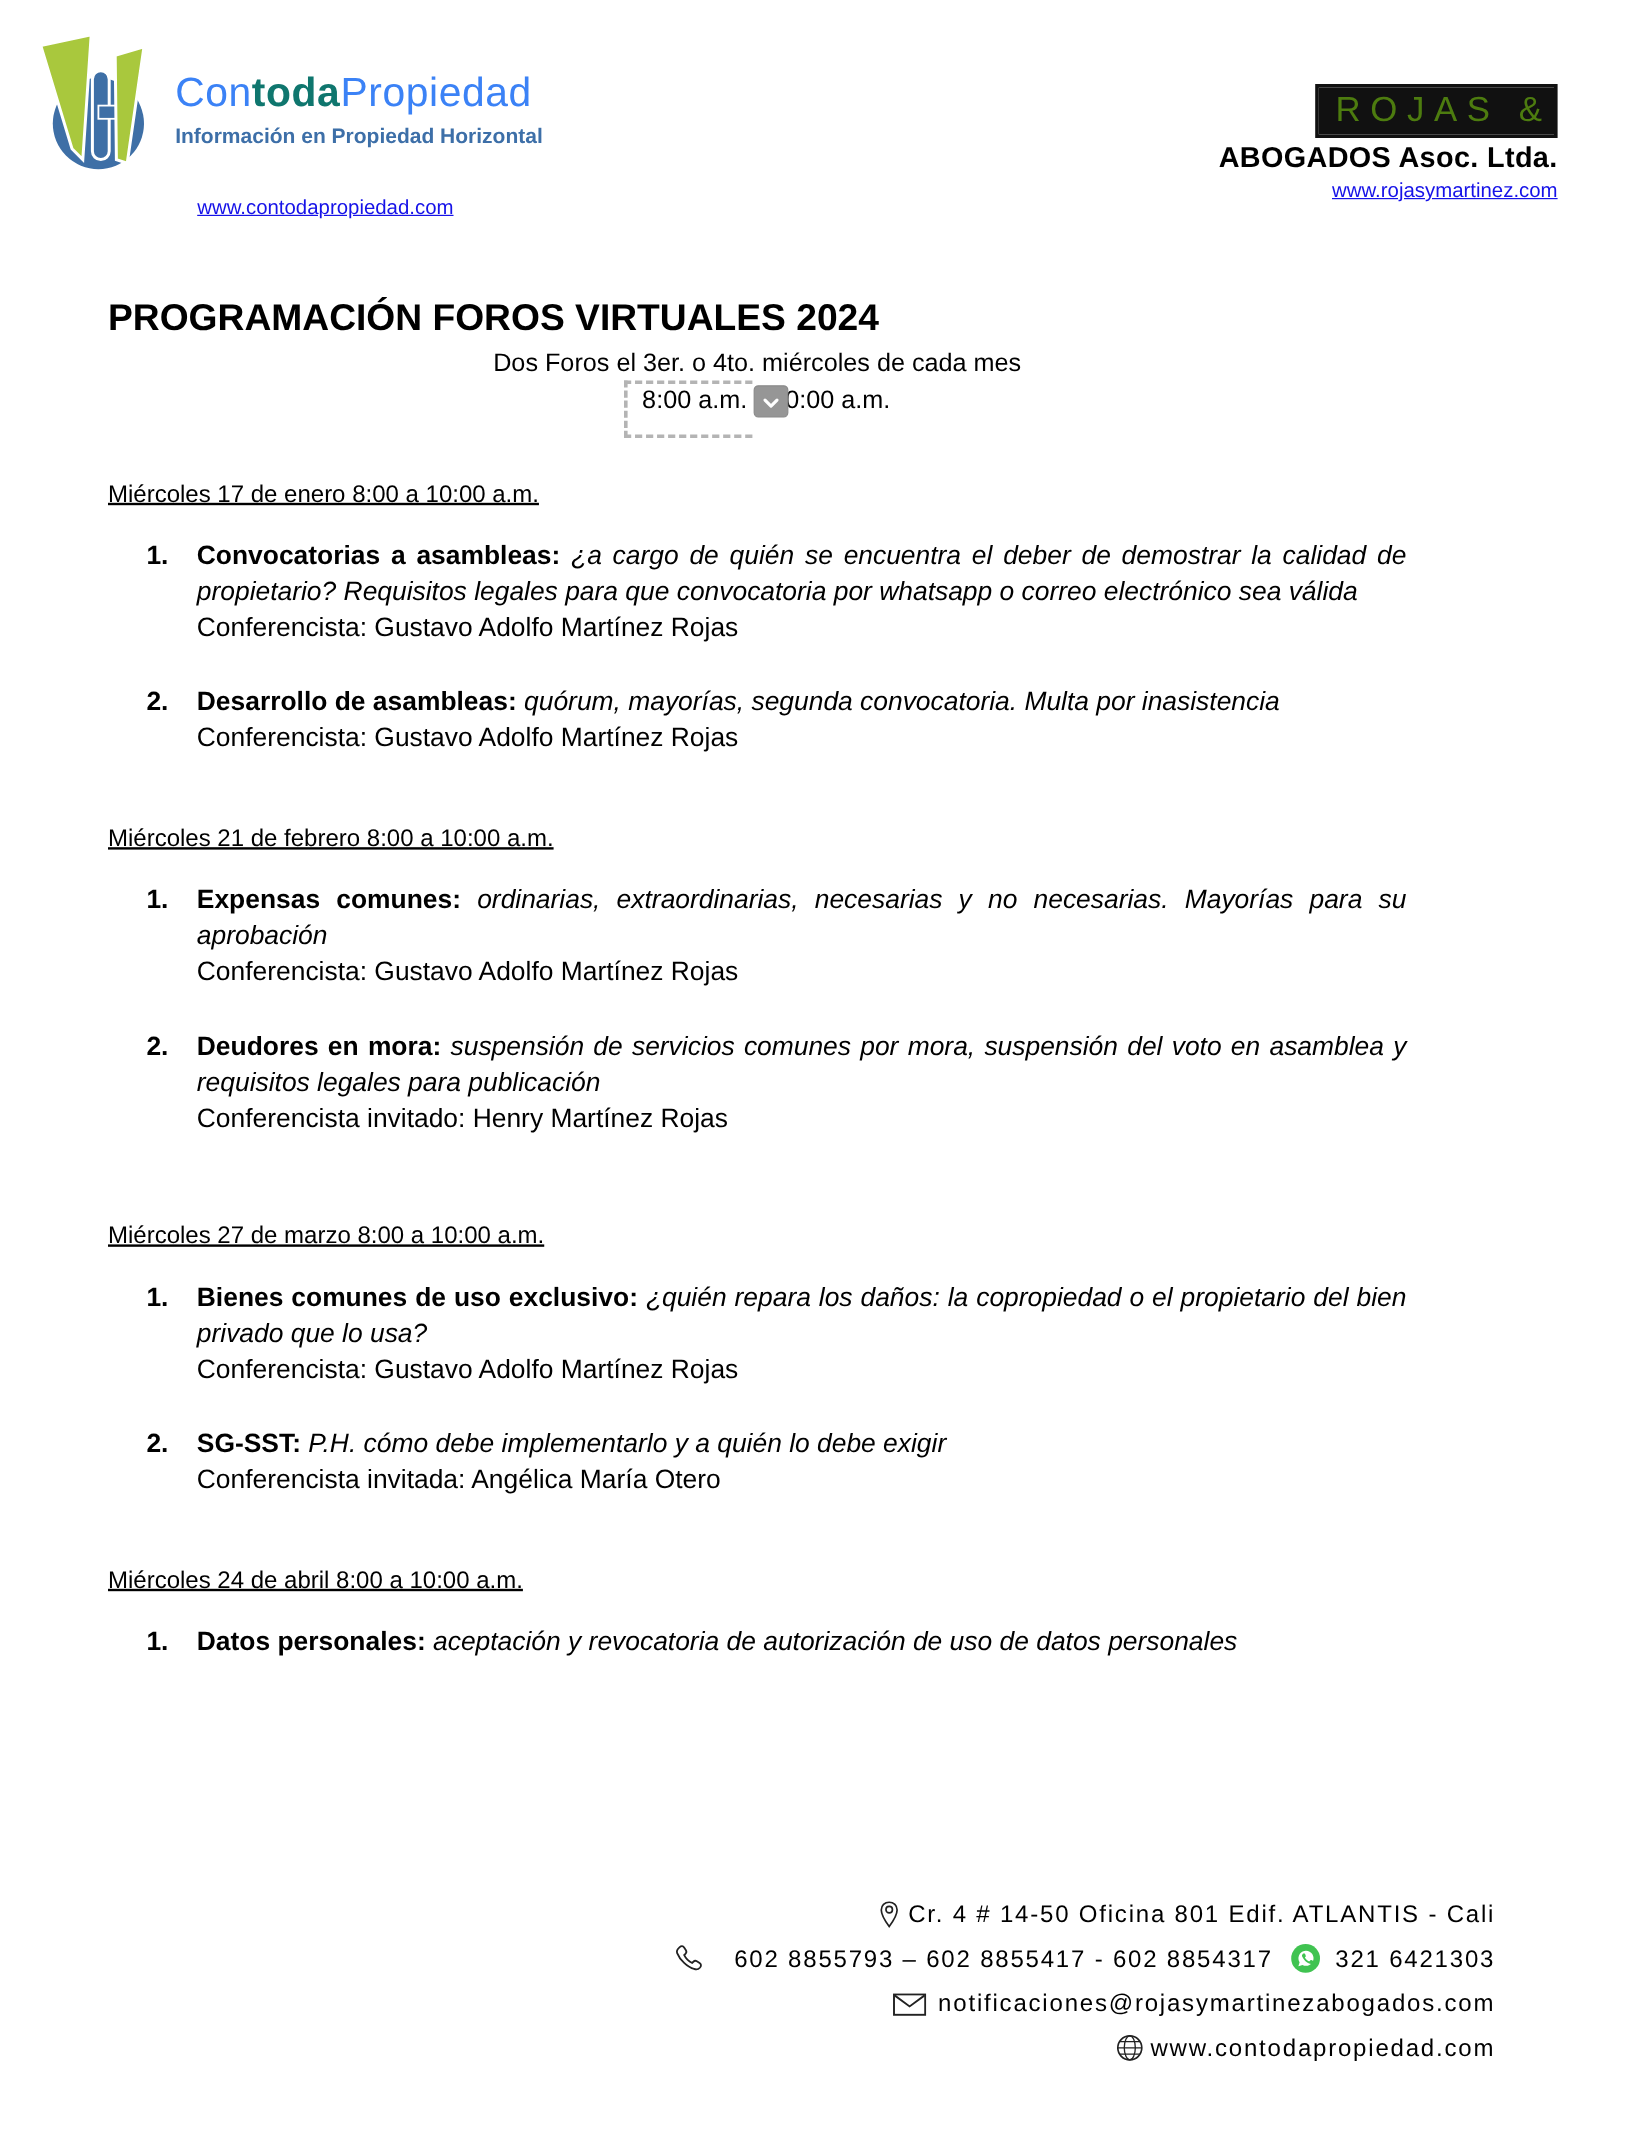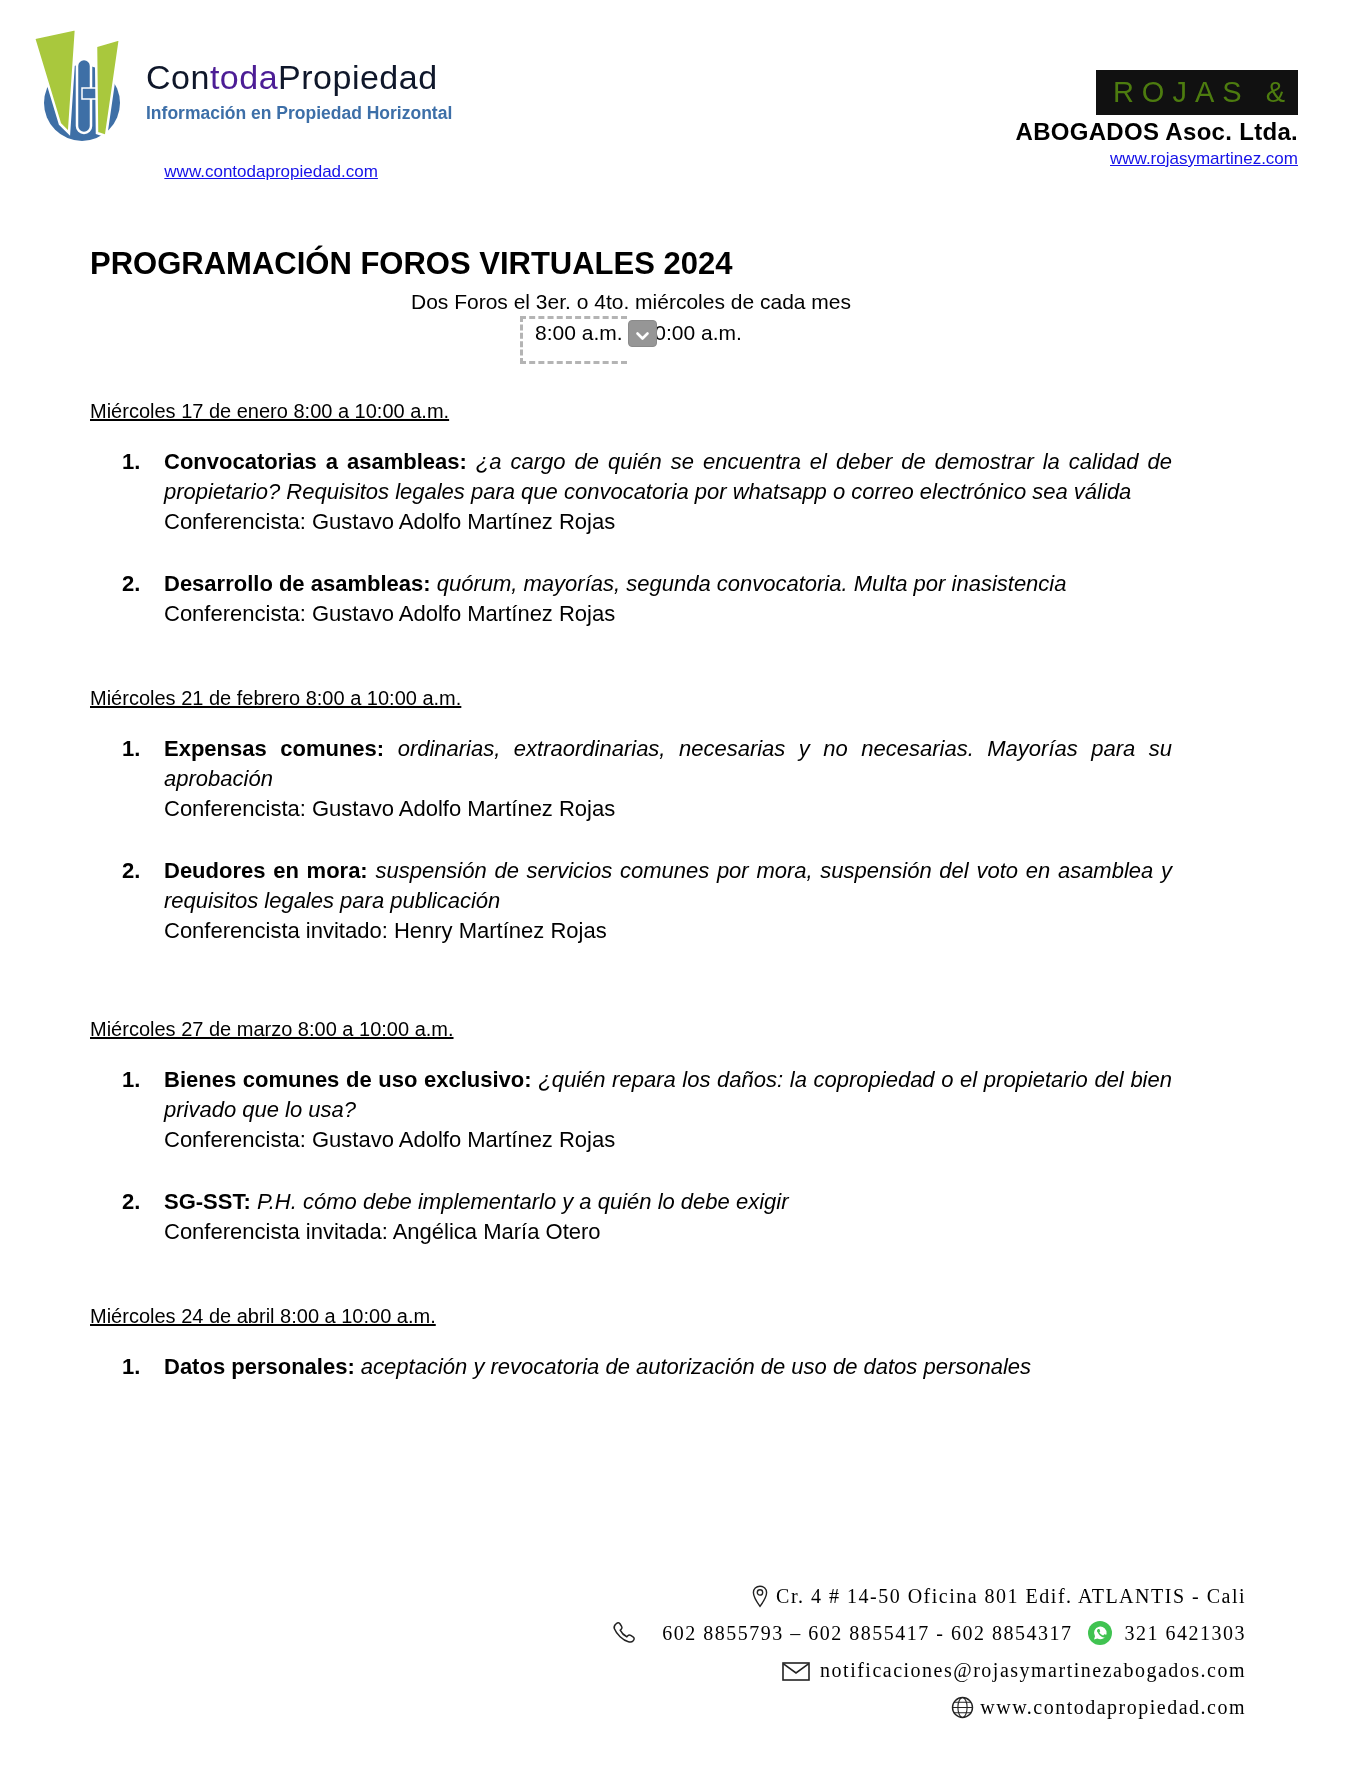--- a/index.html
+++ b/index.html
@@ -8,22 +8,22 @@
     position:relative; width:1356px; height:1774px; margin:0 auto;
     background:#ffffff; overflow:hidden;
     font-family:"Liberation Sans", sans-serif; color:#000;
   }
 
   
   .header { display:flex; justify-content:space-between; padding:26px 58px 0 30px; }
   .brand-left { text-align:center; }
   .logo-row { display:flex; align-items:flex-start; gap:16px; text-align:left; }
   .ctp-name { font-size:34px; letter-spacing:0.5px; padding-top:32px; }
-  .ctp-blue { color:#0f172a; }
-  .ctp-green { color:#4c1d95; }
+  .ctp-blue { color:#3b82f6; }
+  .ctp-green { color:#0f766e;font-weight:bold; }
   .ctp-tagline { font-size:17.5px; font-weight:bold; color:#3d6fa8; margin-top:6px; }
   .ctp-link, .rm-link {
     color:#1612e8; text-decoration:underline; font-size:17px; cursor:pointer;
   }
   .ctp-link { display:inline-block; margin-top:14px; margin-left:60px; }
 
   .brand-right { text-align:right; margin-top:44px; }
   .rm-box { display:inline-flex; border:3px solid #111; font-weight:400; }
   .rm-black {
     background:#111; color:#4d7c0f; font-size:29px; letter-spacing:8px;
@@ -63,21 +63,21 @@
   .item .content { flex:1; }
   .lead { text-align:justify; }
   .lead strong { font-weight:bold; }
   .lead em { font-style:italic; }
   .speaker { text-align:left; }
 
   
   .footer {
     position:absolute; left:0; right:0; top:1578px;
     text-align:right; padding-right:110px;
-    font-family:Liberation Serif, serif;
+    font-family:Liberation Sans, sans-serif;
     font-size:20px; letter-spacing:1.5px;
   }
   .f-line { height:37px; line-height:37px; white-space:nowrap; }
   .f-icon { display:inline-block; vertical-align:-4px; margin-right:10px; }
   .f-icon.pin { vertical-align:-5px; margin-right:8px; }
   .f-icon.phone { margin-right:26px; vertical-align:-5px; }
   .f-icon.wa { margin:0 12px 0 14px; vertical-align:-6px; }
   .f-icon.globe { margin-right:6px; vertical-align:-5px; }
 </style>
 </head>

